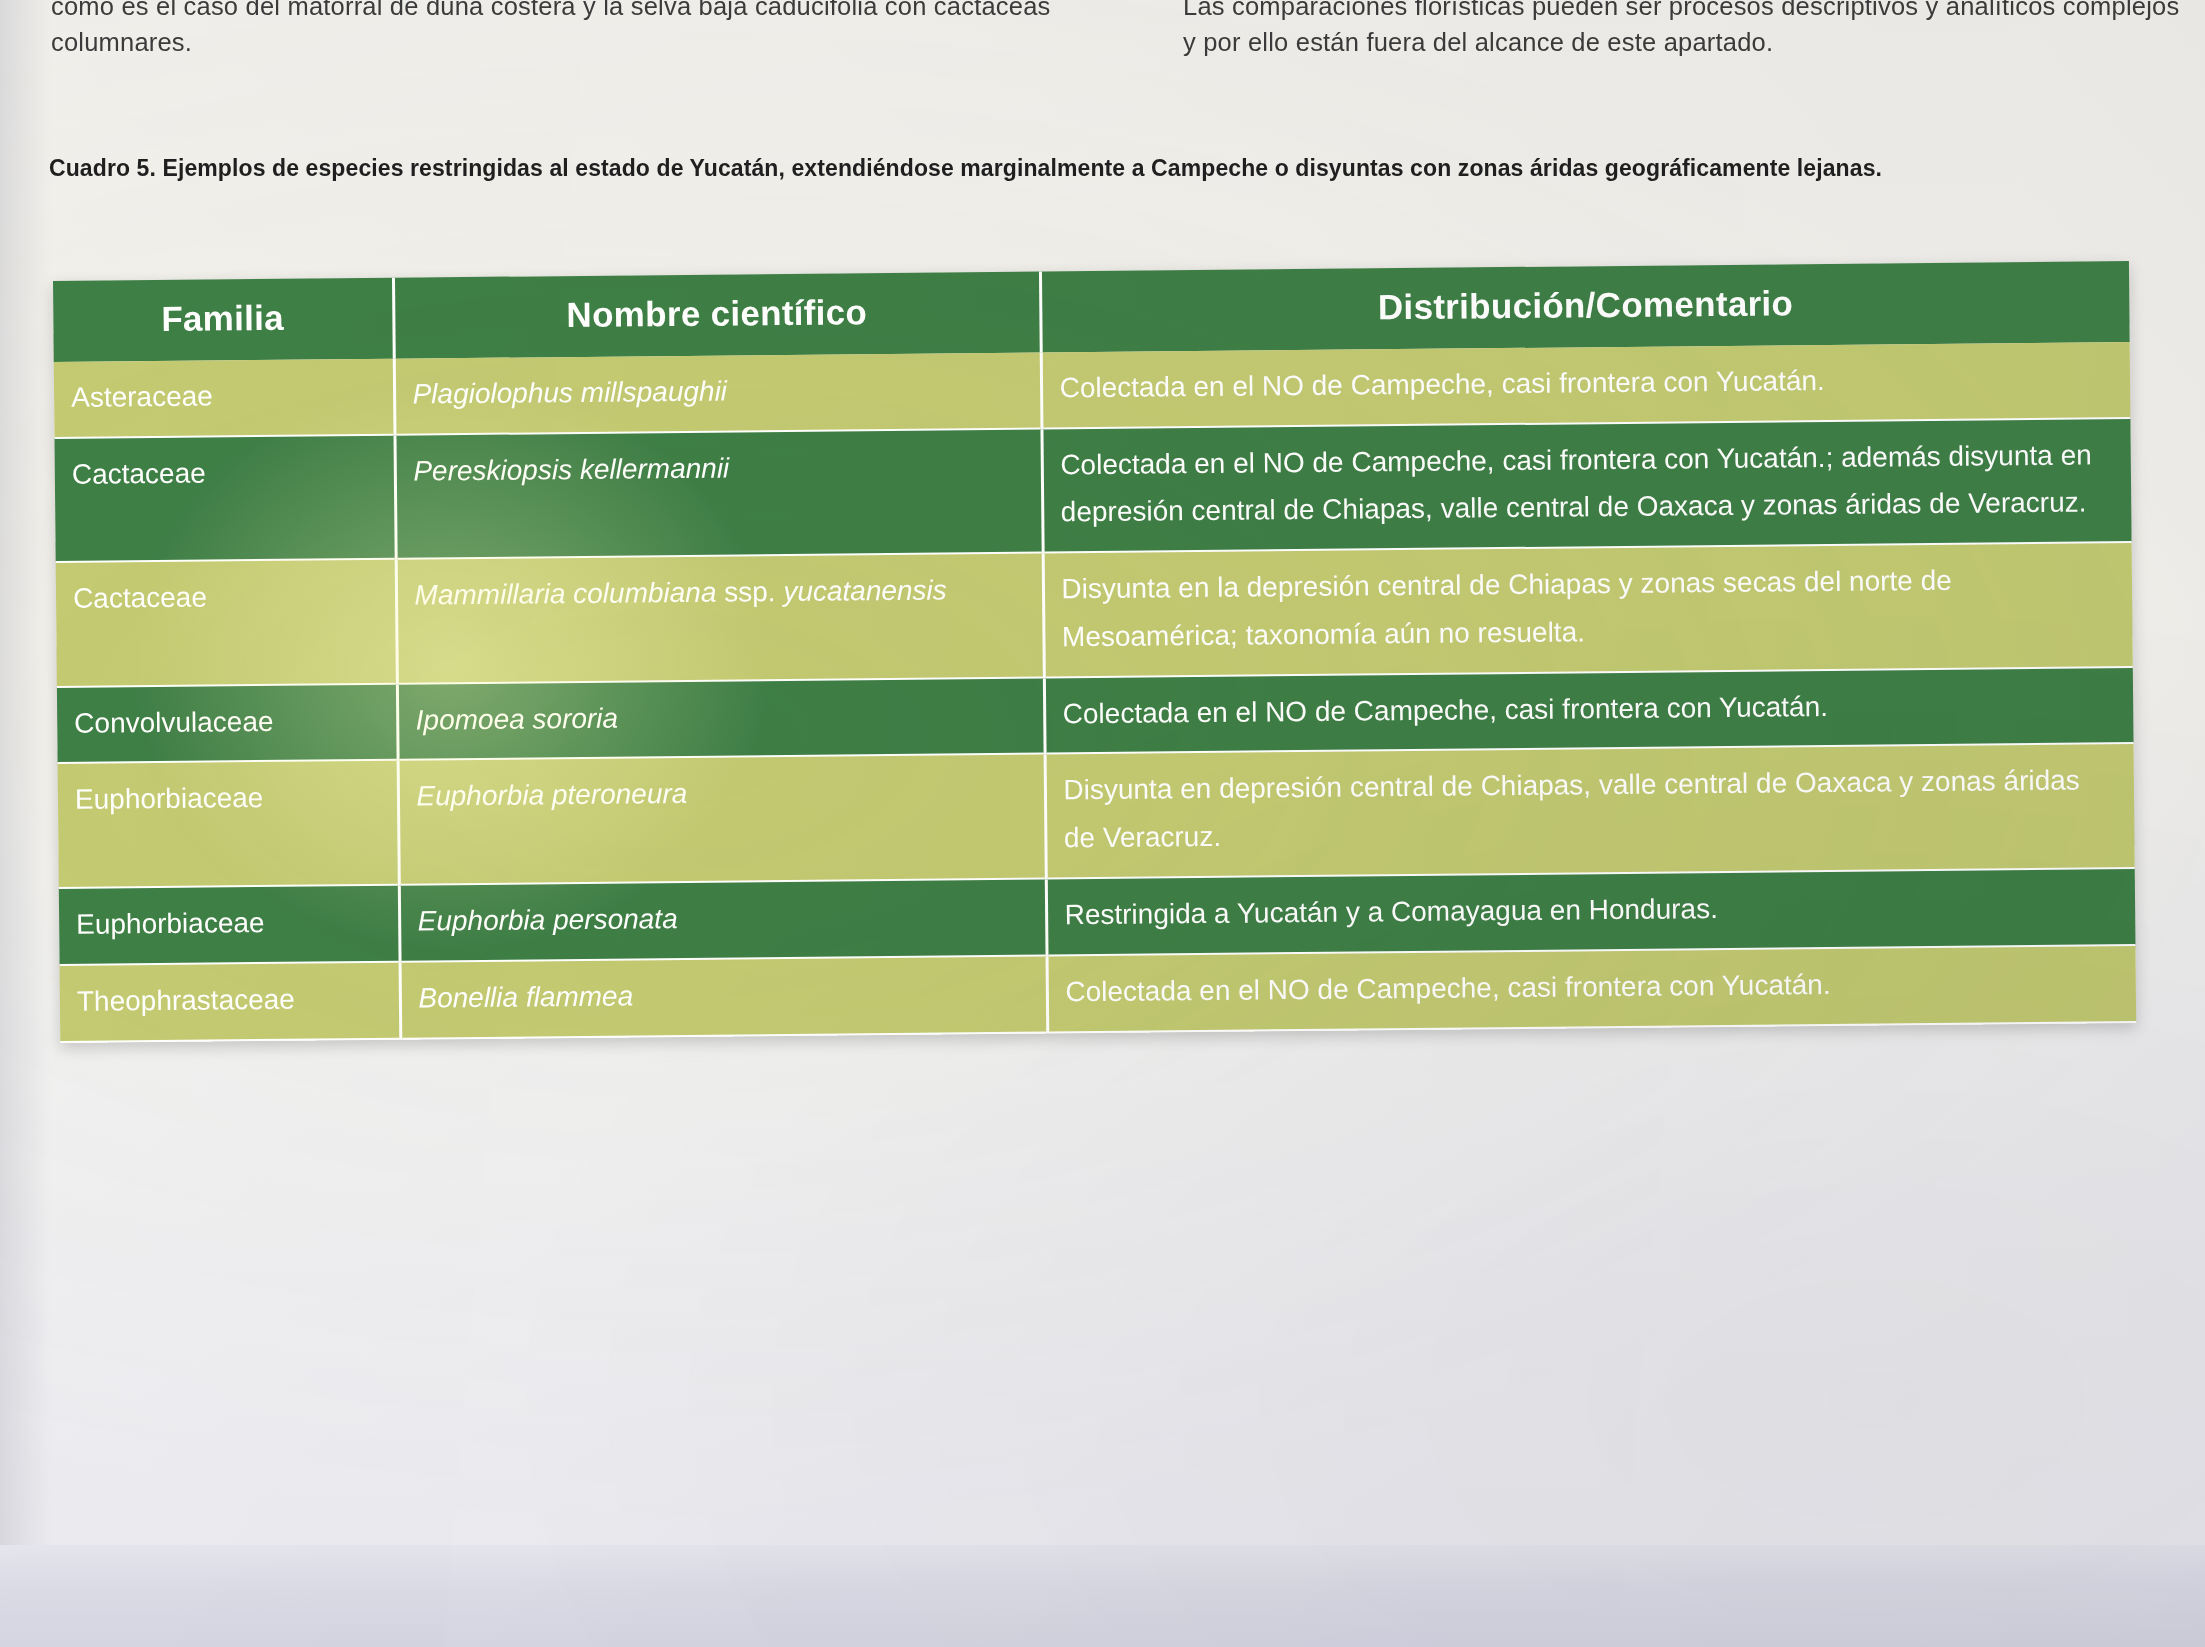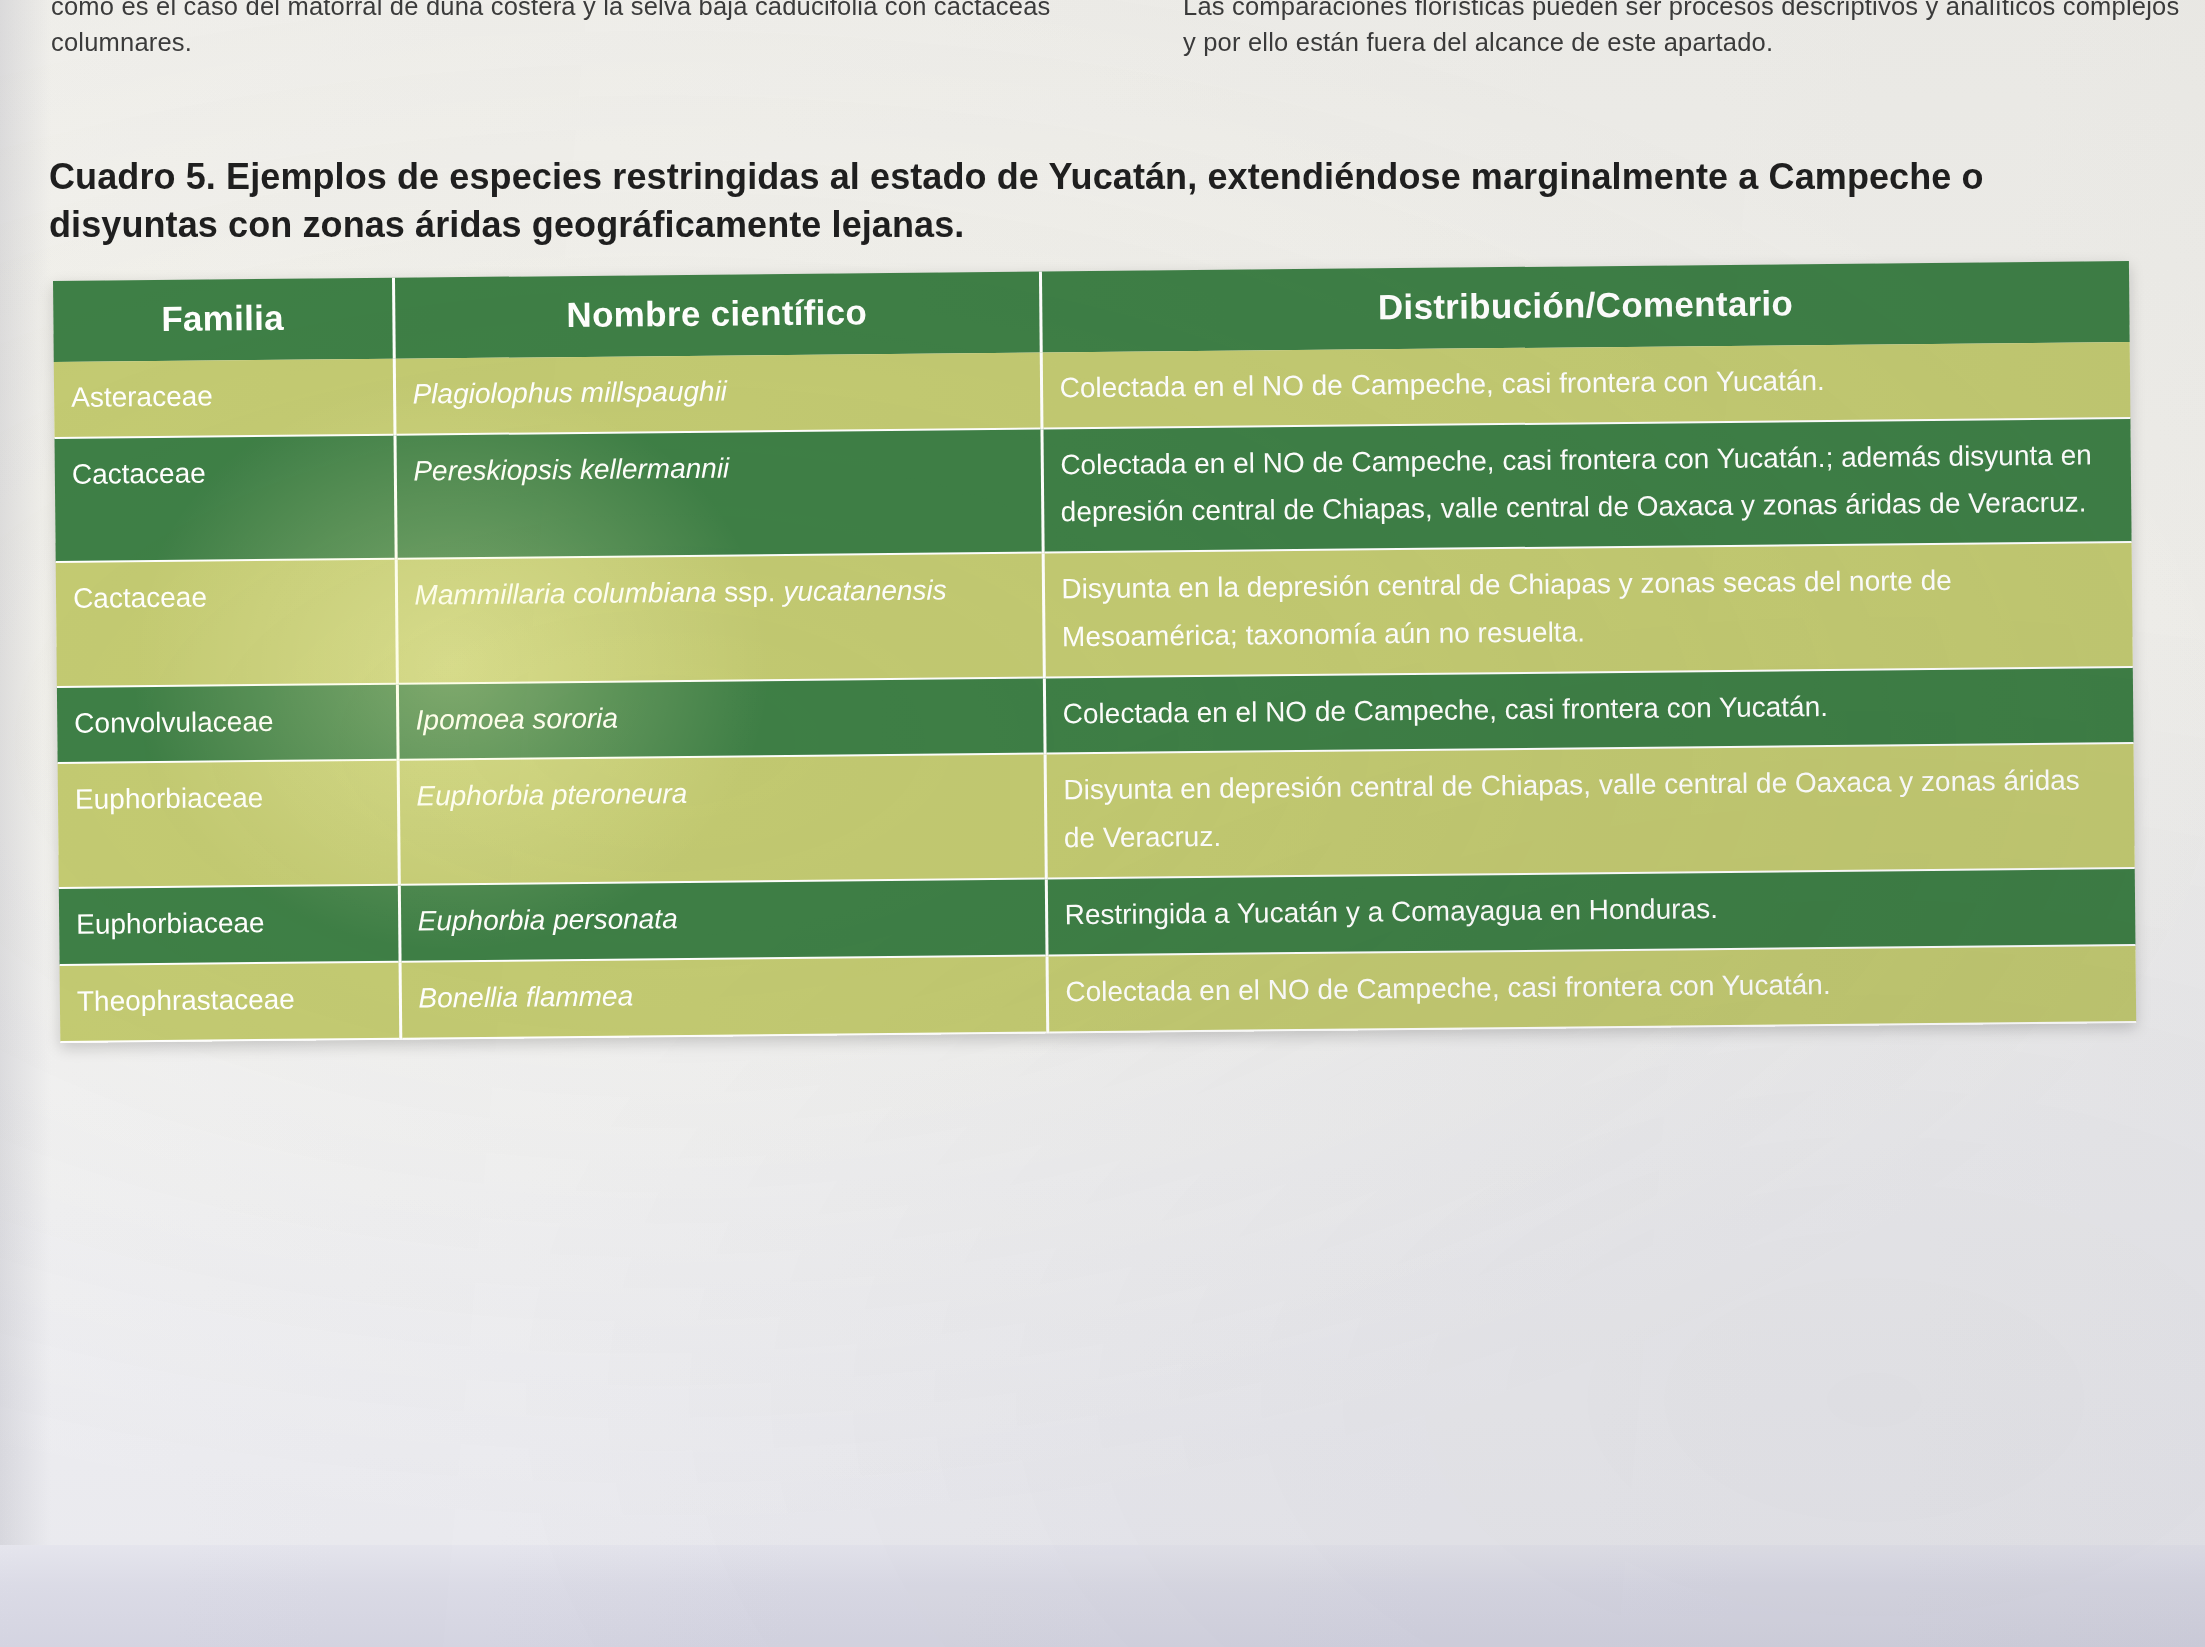--- a/index.html
+++ b/index.html
@@ -62,21 +62,21 @@
   .clip-top {
     overflow: hidden;
   }
 
   
   #caption {
     position: absolute;
     left: 49px;
     top: 153px;
     width: 1965px;
-    font-size: 36px;
+    font-size: 23px;
     line-height: 1.32;
     color: #1f1f1f;
     font-weight: 700;
     letter-spacing: 0.1px;
   }
 
   
   #table-wrap {
     position: absolute;
     left: 53px;

